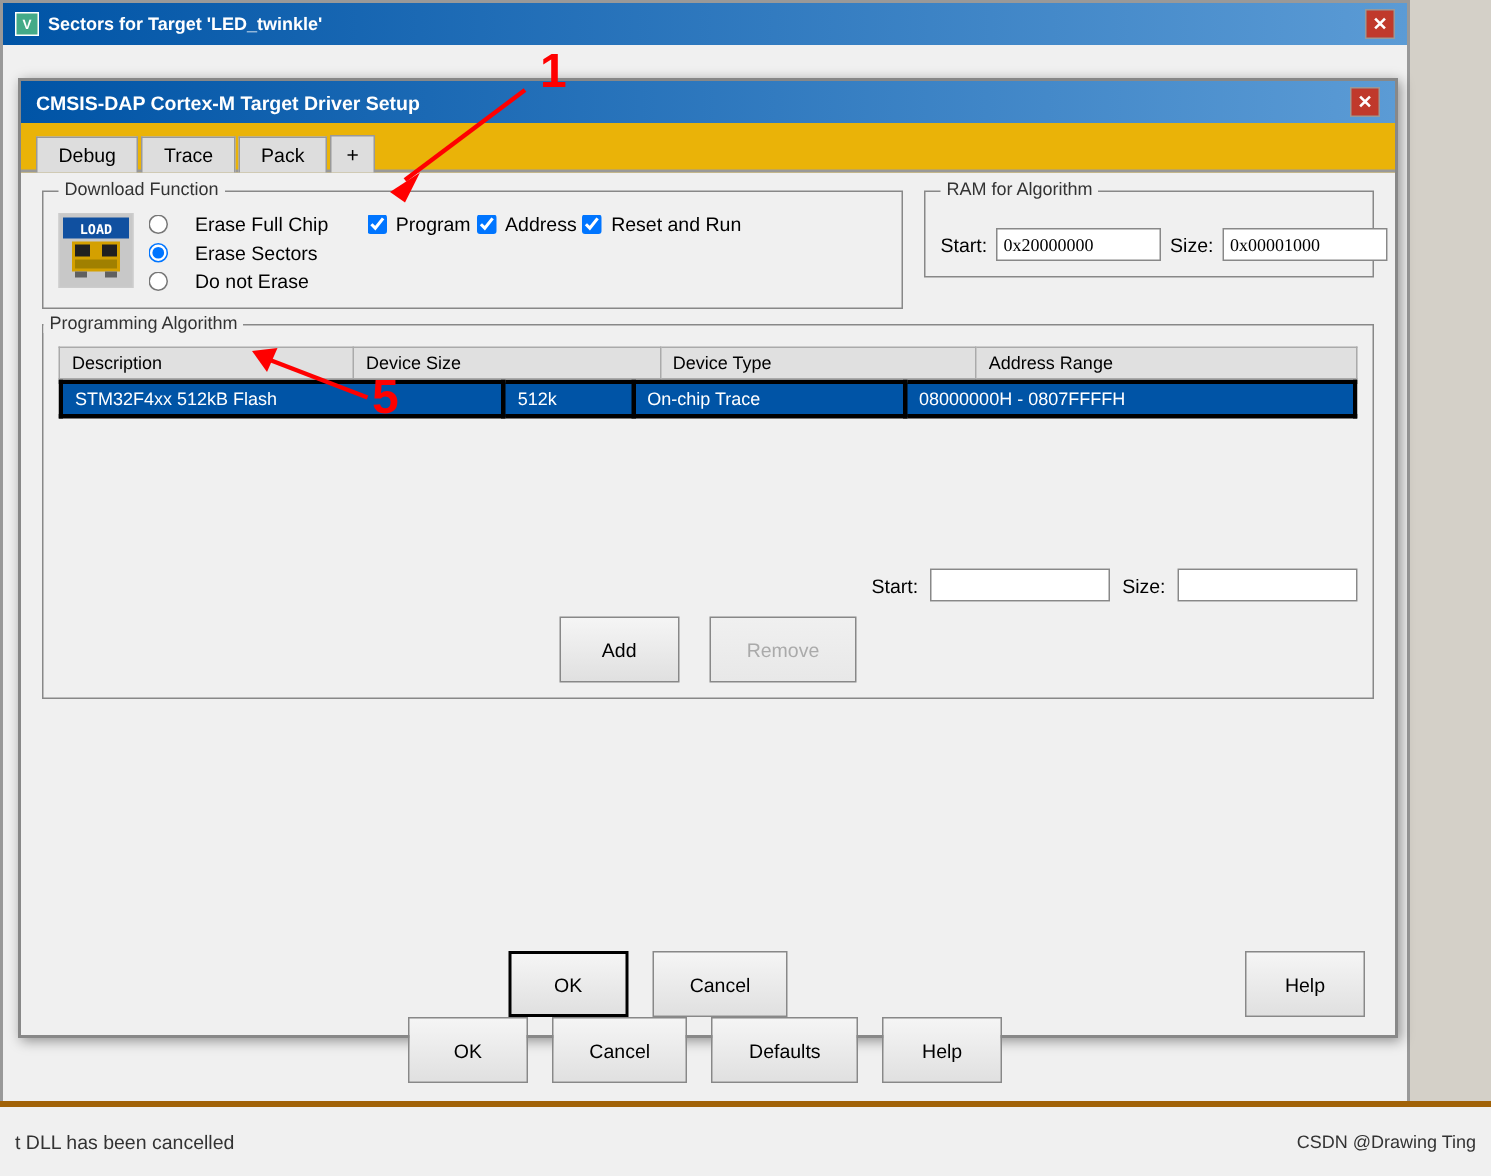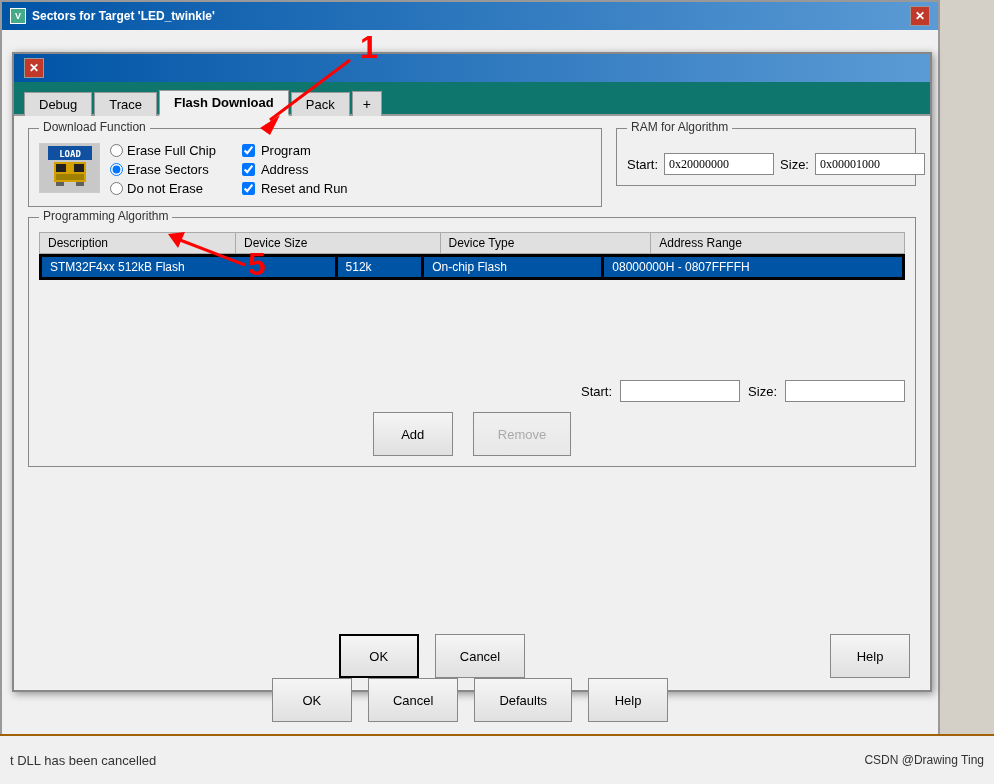--- a/index.html
+++ b/index.html
@@ -14,21 +14,21 @@
     }
 
     
     .bottom-bar {
       position: absolute;
       bottom: 0;
       left: 0;
       right: 0;
       height: 50px;
       background: #f0f0f0;
-      border-top: 2px solid #a16207;
+      border-top: 4px solid #a16207;
       display: flex;
       align-items: center;
       padding: 0 10px;
       justify-content: space-between;
     }
     .bottom-bar-text {
       font-size: 13px;
       color: #333;
     }
     .bottom-bar-right {
@@ -108,21 +108,21 @@
       font-weight: bold;
       justify-content: space-between;
     }
 
     
     .tabs-row {
       display: flex;
       align-items: flex-end;
       padding: 6px 10px 0 10px;
       border-bottom: 2px solid #999;
-      background: #0f766e;
+      background: #eab308;
     }
     .tab {
       padding: 4px 14px;
       border: 1px solid #999;
       border-bottom: none;
       background: #ddd;
       cursor: pointer;
       font-size: 13px;
       margin-right: 2px;
       position: relative;
@@ -180,21 +180,21 @@
       width: 300px;
     }
 
     
     .download-inner {
       display: flex;
       gap: 10px;
       align-items: flex-start;
     }
     .load-icon {
-      width: 61px;
+      width: 50px;
       height: 50px;
       flex-shrink: 0;
       image-rendering: pixelated;
       position: relative;
       border: 1px solid #ccc;
       background: #c8c8c8;
       display: flex;
       align-items: center;
       justify-content: center;
       overflow: hidden;
@@ -202,26 +202,26 @@
 
     .radio-group {
       display: flex;
       flex-direction: column;
       gap: 4px;
       margin-right: 16px;
     }
     .radio-item {
       display: flex;
       align-items: center;
-      gap: 4px;
+      gap: 18px;
       font-size: 13px;
     }
     .checkbox-group {
       display: flex;
-      flex-direction: column;
+      flex-direction: row;
       gap: 4px;
     }
     .checkbox-item {
       display: flex;
       align-items: center;
       gap: 6px;
       font-size: 13px;
     }
 
     
@@ -245,21 +245,21 @@
     
     .prog-algo-group {
       border: 1px solid #888;
       margin-bottom: 10px;
       position: relative;
       padding: 14px 10px 10px 10px;
     }
     .prog-algo-title {
       position: absolute;
       top: -9px;
-      left: 10px;
+      left: 0;
       background: #f0f0f0;
       padding: 0 4px;
       font-size: 12px;
       color: #333;
     }
 
     .algo-table {
       width: 100%;
       border-collapse: collapse;
       font-size: 12px;
@@ -381,27 +381,27 @@
   <div class="outer-titlebar">
     <div class="outer-titlebar-left">
       <div class="title-icon">V</div>
       <span>Sectors for Target 'LED_twinkle'</span>
     </div>
     <div class="close-btn">✕</div>
   </div>
 
   <div class="inner-dialog">
     <div class="inner-titlebar">
+      <span>CMSIS-DAP Cortex-M Target Driver Setup</span>
       <div class="close-btn">✕</div>
     </div>
 
     <div class="tabs-row">
       <div class="tab">Debug</div>
       <div class="tab">Trace</div>
-      <div class="tab active">Flash Download</div>
       <div class="tab">Pack</div>
       <div class="tab-plus">+</div>
     </div>
 
     <div class="content-area">
       <div class="two-col">
 
         <div class="col-left">
           <div class="group-box">
             <span class="group-box-title">Download Function</span>
@@ -484,21 +484,21 @@
               <th>Address Range</th>
             </tr>
           </thead>
         </table>
         <div class="algo-body">
           <table class="algo-table">
             <tbody>
               <tr class="selected-row">
                 <td>STM32F4xx 512kB Flash</td>
                 <td>512k</td>
-                <td>On-chip Flash</td>
+                <td>On-chip Trace</td>
                 <td>08000000H - 0807FFFFH</td>
               </tr>
             </tbody>
           </table>
         </div>
 
         <div class="algo-bottom-row">
           <span>Start:</span>
           <input class="algo-input" type="text" style="">
           <span>Size:</span>

